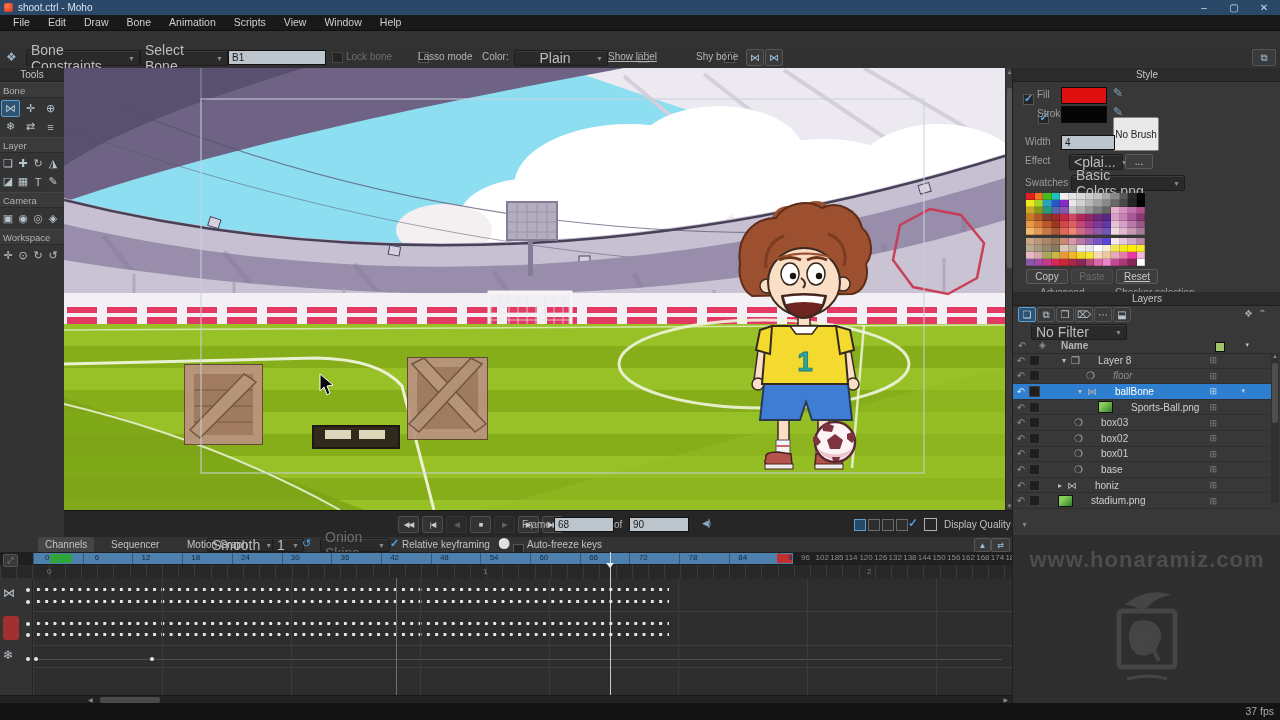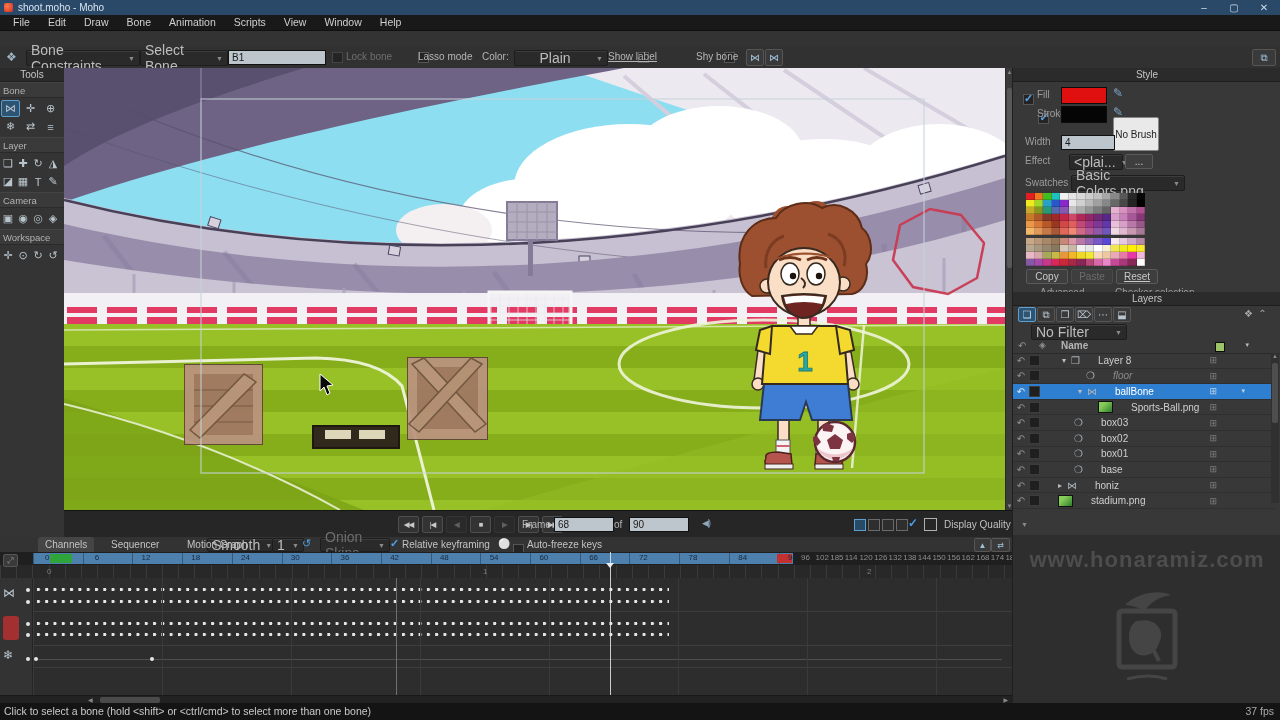--- a/index.html
+++ b/index.html
@@ -99,21 +99,21 @@
   .scrollarrow{color:#8a8a8a;font-size:6px;width:100%;text-align:center;position:absolute;}
   .spk::before{content:"◀)";letter-spacing:-1px;}
 </style>
 </head>
 <body>
 
 <div id="app">
 
   <div class="abs" id="titlebar">
     <span class="appicon"></span>
-    <span class="ttl">shoot.moho - Moho</span>
+    <span class="ttl">shoot.ctrl - Moho</span>
     <span class="winctl" style="right:62px;">–</span>
     <span class="winctl" style="right:32px;">▢</span>
     <span class="winctl" style="right:2px;">✕</span>
   </div>
 
   <div class="abs" id="menubar">
     <div id="menu-items">
         <span class="menu-item">File</span>
         <span class="menu-item">Edit</span>
         <span class="menu-item">Draw</span>
@@ -828,17 +828,16 @@
     <div id="watermark-text">www.honaramiz.com</div>
     <svg class="abs" style="left:84px;top:48px;" width="100" height="112" viewBox="0 0 100 112">
       <path d="M28,22 C40,10 62,6 74,12 C62,14 52,20 48,28 C40,24 32,22 28,22 Z" fill="#454545"></path>
       <rect x="22" y="28" width="56" height="56" fill="none" stroke="#454545" stroke-width="5" rx="3"></rect>
       <path d="M40,40 C58,36 66,48 60,60 C56,72 42,74 36,64 C32,54 34,44 40,40 Z M54,62 L62,78" fill="#454545" stroke="#454545" stroke-width="4"></path>
       <path d="M30,96 C45,92 58,92 70,96" stroke="#454545" stroke-width="3" fill="none"></path>
     </svg>
   </div>
 
   <div class="abs" id="statusbar">
-    <span style="padding-left:4px;">Click to select a bone (hold &lt;shift&gt; or &lt;ctrl/cmd&gt; to select more than one bone)</span>
     <span class="abs" style="right:6px;top:0;color:#a8a8a8;">37 fps</span>
   </div>
 
 </div>
 
 </body></html>

